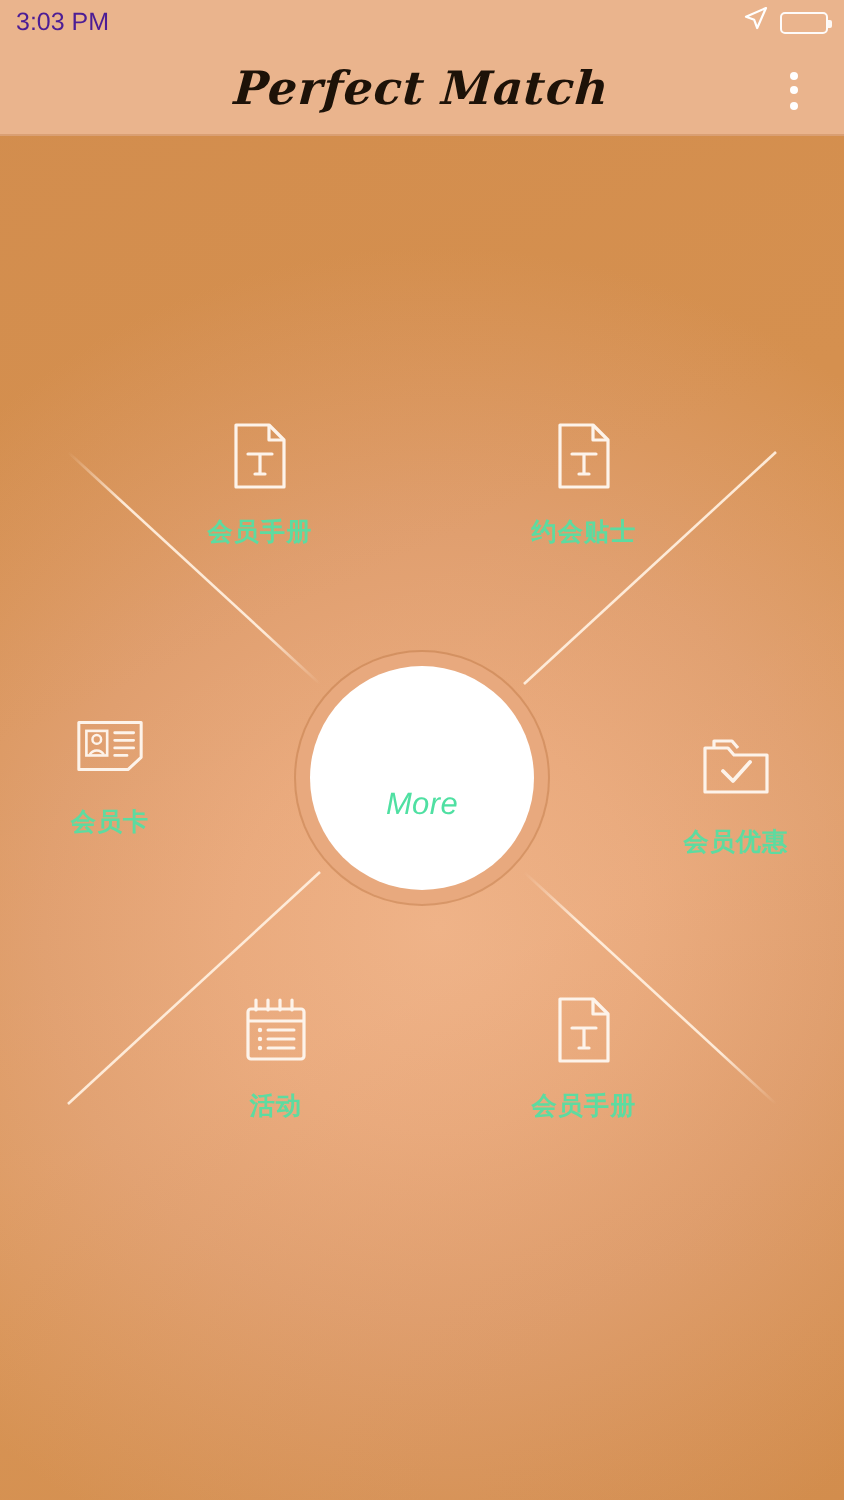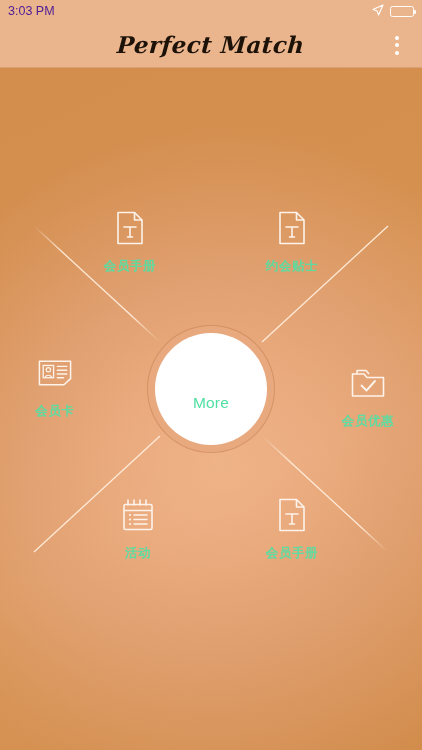--- a/index.html
+++ b/index.html
@@ -96,20 +96,21 @@
   
   .spokes { position:absolute; inset:0; }
 
   
   .center-wrap {
     position:absolute;
     left:211px; top:321px;
     transform:translate(-50%,-50%);
     width:126px; height:126px;
     z-index:12;
+    font-style:italic;
   }
   .center-ring {
     position:absolute; inset:0;
     border-radius:50%;
     background:#e8a97e;
     box-shadow:0 0 0 1px rgba(196,128,78,0.55);
   }
   .center-circle {
     position:absolute; left:7px; top:7px;
     width:112px; height:112px;

